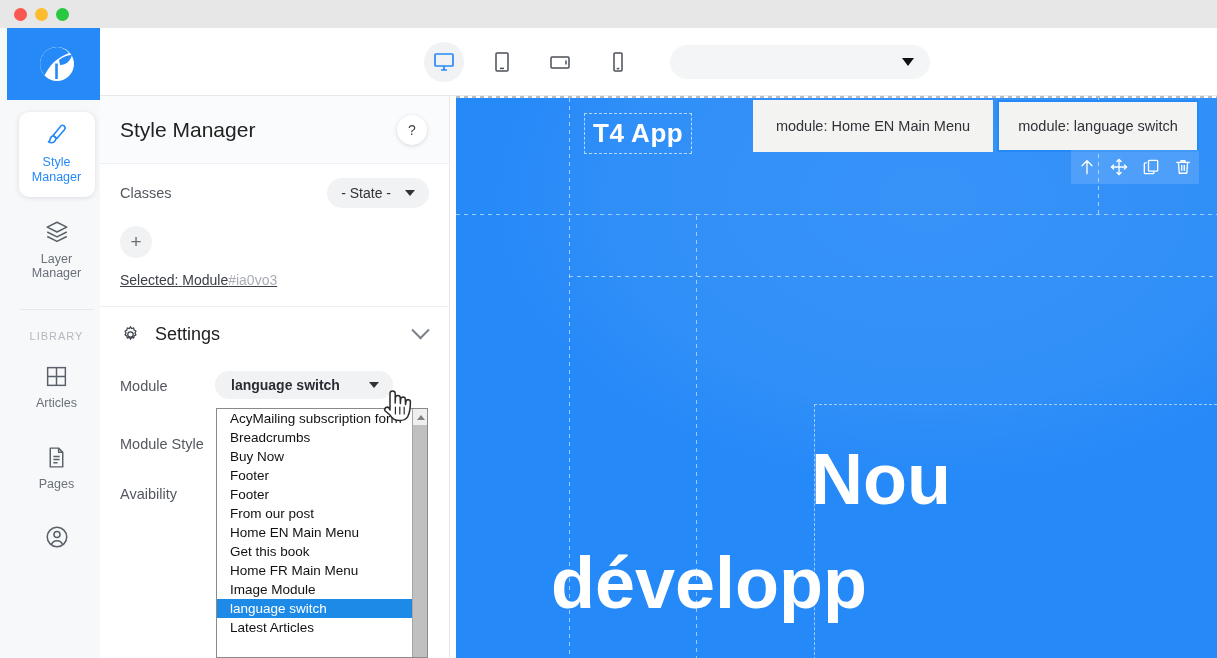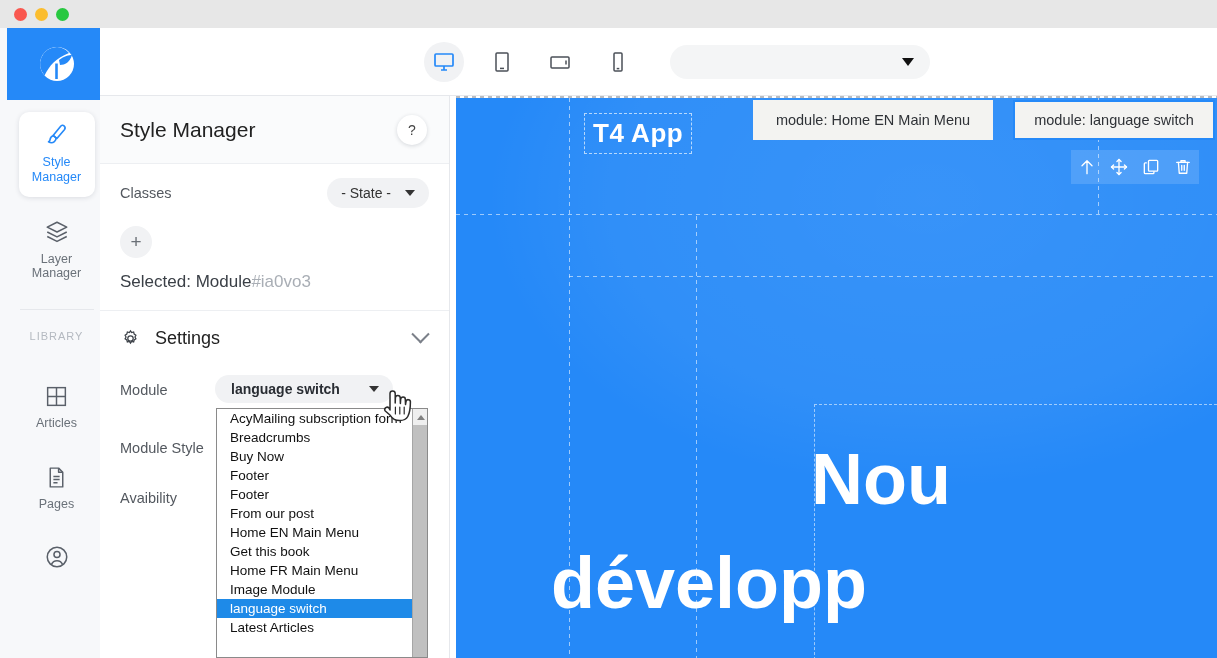--- a/index.html
+++ b/index.html
@@ -39,21 +39,21 @@
     display:flex; flex-direction:column; align-items:center; gap:7px;
     color:#6a7179; font-size:12.5px; line-height:1.18; text-align:center;
     cursor:pointer;
   }
   .rail-item.active {
     background:#ffffff; color:#2589f8;
     box-shadow:0 1px 5px rgba(30,40,60,.13);
   }
   .rail-item .lbl { white-space:pre-line; }
   .rail-sec {
-    margin:20px 0 20px; width:100%; text-align:center;
+    margin:20px 0 0; width:100%; text-align:center;
     font-size:11px; letter-spacing:.09em; color:#b4b9c0;
   }
   .rail-divider { width:74px; height:1px; background:#e6e8ec; margin-top:16px; }
 
   
   .panel {
     position:absolute; left:100px; top:96px; width:350px; height:562px;
     background:#ffffff; border-right:1px solid #e6e8ec;
   }
   .panel-head {
@@ -74,21 +74,21 @@
     background:#f1f2f4; border-radius:18px; height:30px;
     display:flex; align-items:center; gap:14px; padding:0 14px;
     font-size:14px; color:#333; cursor:pointer;
   }
   .caret { width:0;height:0;border-left:5px solid transparent;border-right:5px solid transparent;border-top:6px solid #333; }
   .add-btn {
     margin:4px 0 0 20px; width:32px; height:32px; border-radius:50%;
     background:#f1f2f4; color:#6b7077; font-size:19px;
     display:flex; align-items:center; justify-content:center; cursor:pointer;
   }
-  .selected-row { margin:14px 0 0 20px; font-size:17px; color:#3b4047; }
+  .selected-row { margin:14px 0 0 20px; font-size:14px; color:#3b4047;text-decoration:underline; }
   .selected-row .hash { color:#a9aeb5; }
   .panel-sep { height:1px; background:#edeff2; margin:18px 0 0; }
 
   .settings-head {
     height:54px; display:flex; align-items:center; gap:14px; padding:0 22px 0 20px;
   }
   .settings-head .ttl { font-size:18px; color:#222; flex:1; }
   .chev {
     width:13px;height:13px;border-right:2px solid #7b8089;border-bottom:2px solid #7b8089;
     transform:rotate(45deg) translate(-3px,-3px);
@@ -144,27 +144,27 @@
   .guide.v { width:1px; background:repeating-linear-gradient(to bottom,rgba(255,255,255,.55) 0 4px,transparent 4px 8px); }
   .guide.h { height:1px; background:repeating-linear-gradient(to right,rgba(255,255,255,.55) 0 4px,transparent 4px 8px); }
 
   .brandword {
     position:absolute; left:129px; top:16px;
     font-size:26px; font-weight:bold; color:#ffffff; letter-spacing:.5px;
     padding:4px 8px;
     outline:1px dashed rgba(255,255,255,.65);
   }
   .badge {
-    position:absolute; top:2px; height:40px;
+    position:absolute; top:2px; height:52px;
     background:#f3f3f1; color:#2f3237;
     display:flex; align-items:center; justify-content:center;
     padding:0 14px; font-size:14.5px; white-space:nowrap;
   }
   .badge.b1 { left:297px; width:240px; }
-  .badge.b2 { left:541px; width:202px; border:2px solid #2589f8;margin-left:16px; }
+  .badge.b2 { left:541px; width:202px; border:2px solid #2589f8; }
   .badge-tools {
     position:absolute; left:615px; top:52px; width:128px; height:34px;
     background:rgba(255,255,255,.14);
     display:flex; align-items:center; justify-content:space-around;
   }
   .badge-tools svg { display:block; }
 
   .hero {
     position:absolute; left:355px; top:344px;
     font-size:72px; font-weight:bold; color:#ffffff; line-height:1.05;

